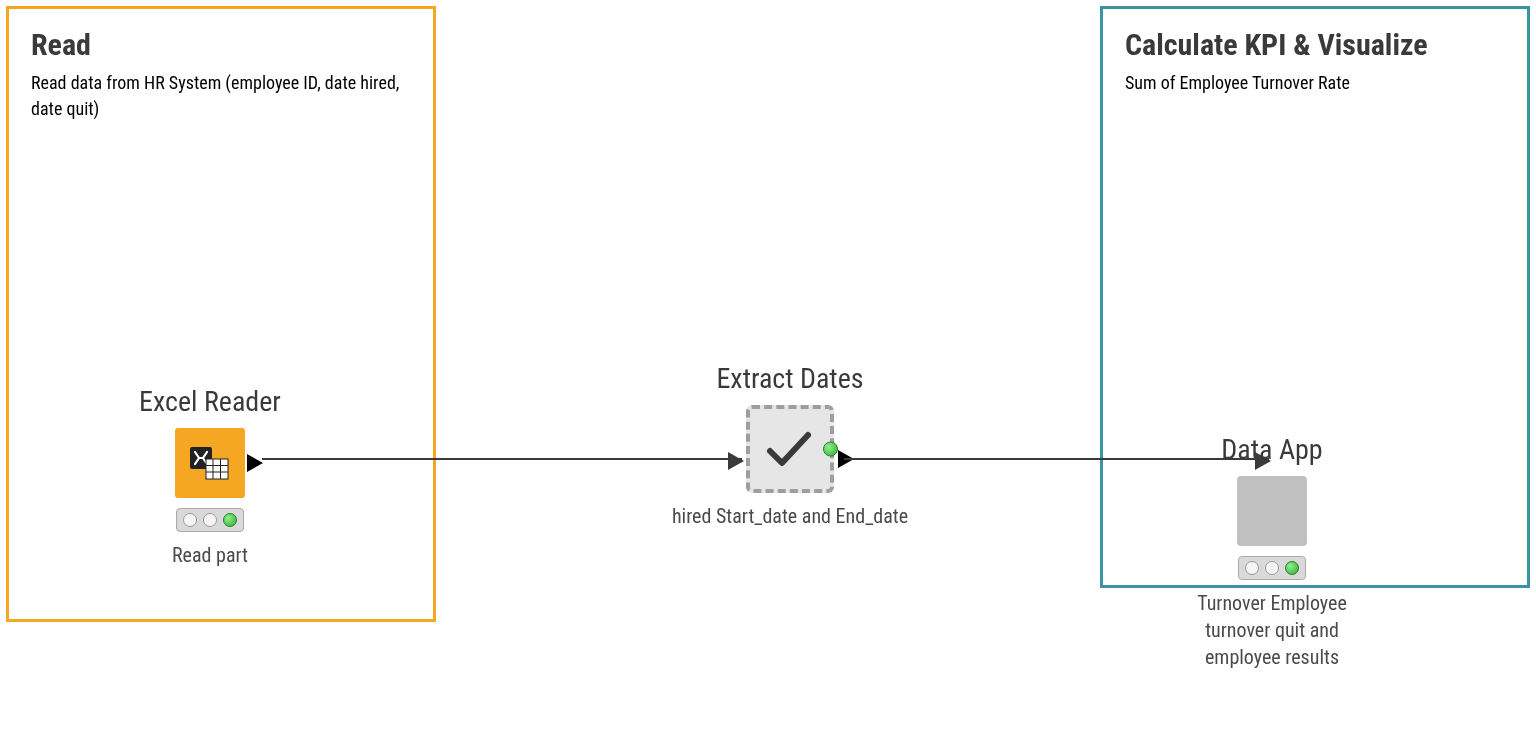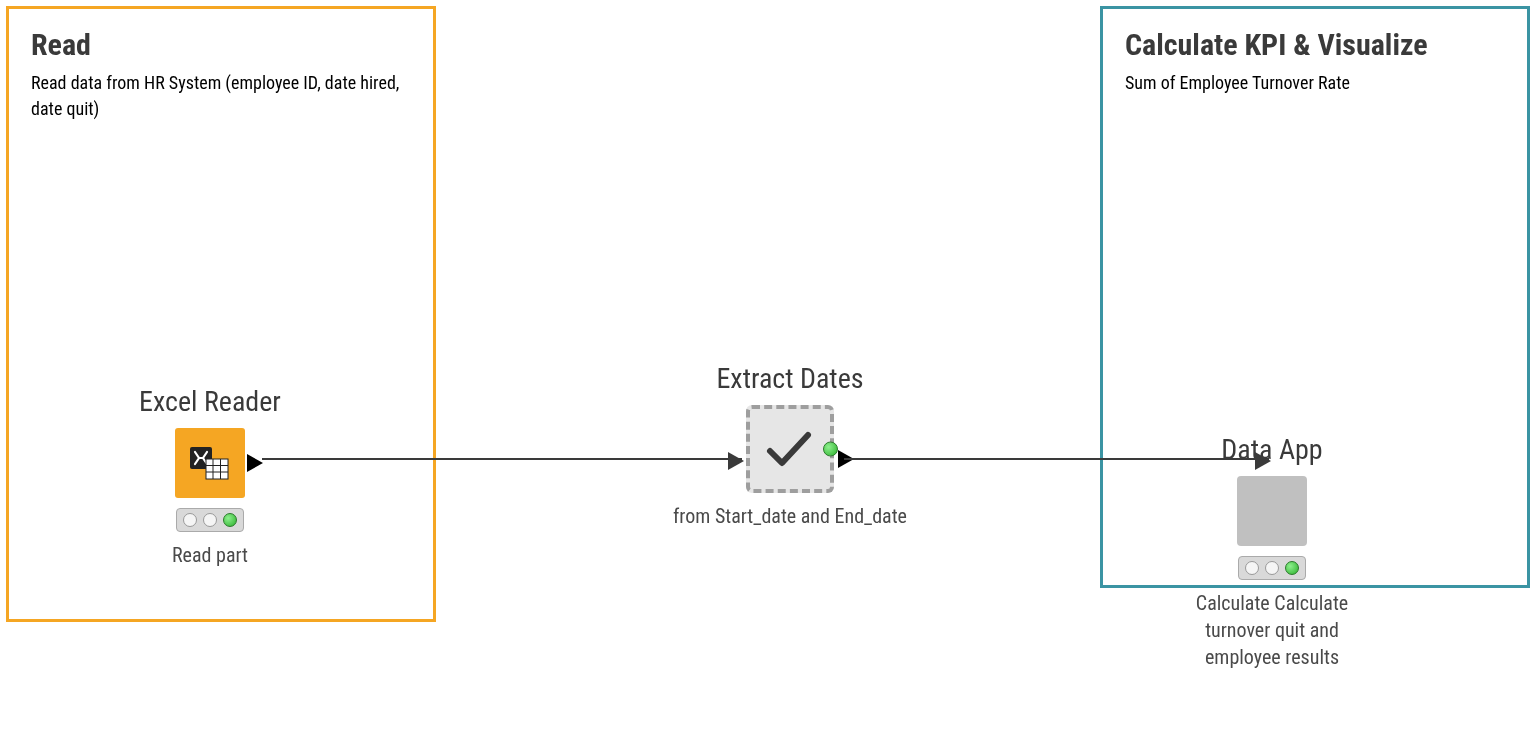--- a/index.html
+++ b/index.html
@@ -201,36 +201,36 @@
 
   <div class="node" style="left:640px; top:362px; width:300px;">
     <div class="node-label">Extract Dates</div>
     <div class="icon-meta">
       <svg class="check" width="50" height="40" viewBox="0 0 50 40">
         <path d="M6 22 L18 34 L44 6" stroke="#3a3a3a" stroke-width="6" fill="none" stroke-linecap="round" stroke-linejoin="round"></path>
       </svg>
       <div class="port"></div>
     </div>
     <div class="node-desc">
-      <div>from Start_date and End_date</div>
+      <div>hired Start_date and End_date</div>
     </div>
   </div>
 
   <div class="node" style="left:1162px; top:385px; width:220px;margin-top:48px;">
     <div class="node-label">Data App</div>
     <div class="node-icon-wrap">
       <div class="icon-app"></div>
     </div>
     <div class="traffic">
       <div class="dot"></div>
       <div class="dot"></div>
       <div class="dot green"></div>
     </div>
     <div class="node-desc">
-      <div>Calculate Calculate</div>
+      <div>Turnover Employee</div>
       <div>turnover quit and</div>
       <div>employee results</div>
     </div>
   </div>
 
   <div class="arrow" style="left:262px; top:458px; width:480px;"></div>
   <div class="out-tri" style="left:838px; top:450px;"></div>
 
   <div class="arrow" style="left:844px; top:458px; width:425px;"></div>
 

